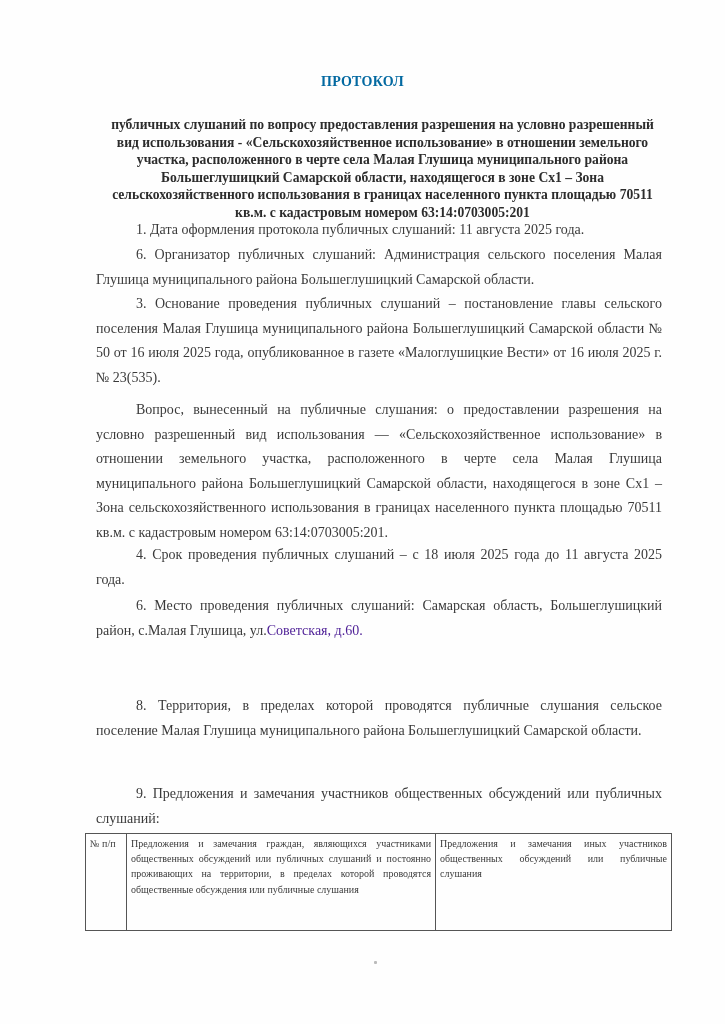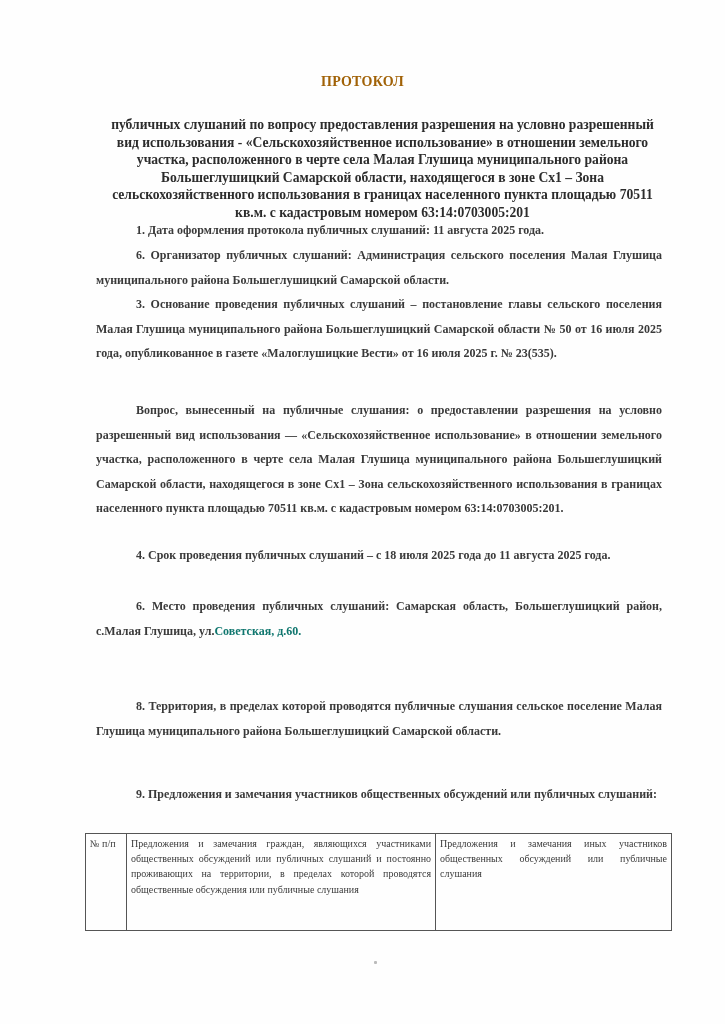--- a/index.html
+++ b/index.html
@@ -5,37 +5,36 @@
     html, body { margin: 0; padding: 0; background: #ffffff; }
     body { width: 725px; height: 1024px; position: relative; overflow: hidden; }
     .page {
       position: absolute; left: 0; top: 0; width: 725px; height: 1024px;
       background: #fefefe;
       font-family: "Liberation Serif", "DejaVu Serif", serif;
       color: #2a2a2a;
     }
     .title {
       position: absolute; left: 0; width: 725px; top: 74px;
-      text-align: center; font-size: 14px; font-weight: bold; color: #a16207;
+      text-align: center; font-size: 14px; font-weight: bold; color: #0369a1;
       letter-spacing: 0.3px;
     }
     .subtitle {
       position: absolute; left: 110px; width: 545px; top: 92px;
       text-align: center; font-size: 13.6px; font-weight: bold; line-height: 17.6px;
       color: #2c2c2c;
       margin-top: 24px;
     }
     .body-text {
       position: absolute; left: 96px; width: 566px;
-      font-size: 12px; line-height: 24.5px; text-align: justify;
+      font-size: 14px; line-height: 24.5px; text-align: justify;
       color: #3a3a3a;
-      font-weight: bold;
     }
     .body-text p { margin: 0; text-indent: 40px; text-align: justify; text-align-last: left; }
-    .faded { color: #0f766e; }
+    .faded { color: #4c1d95; }
     table.proposals {
       position: absolute; left: 85px; top: 833px; width: 587px;
       border-collapse: collapse;
       font-size: 10px; line-height: 15.2px; color: #3a3a3a;
       font-family: "Liberation Serif", "DejaVu Serif", serif;
     }
     table.proposals td {
       border: 1px solid #555; vertical-align: top; padding: 2px 4px 2px 4px;
       text-align: justify; text-align-last: left;
     }

